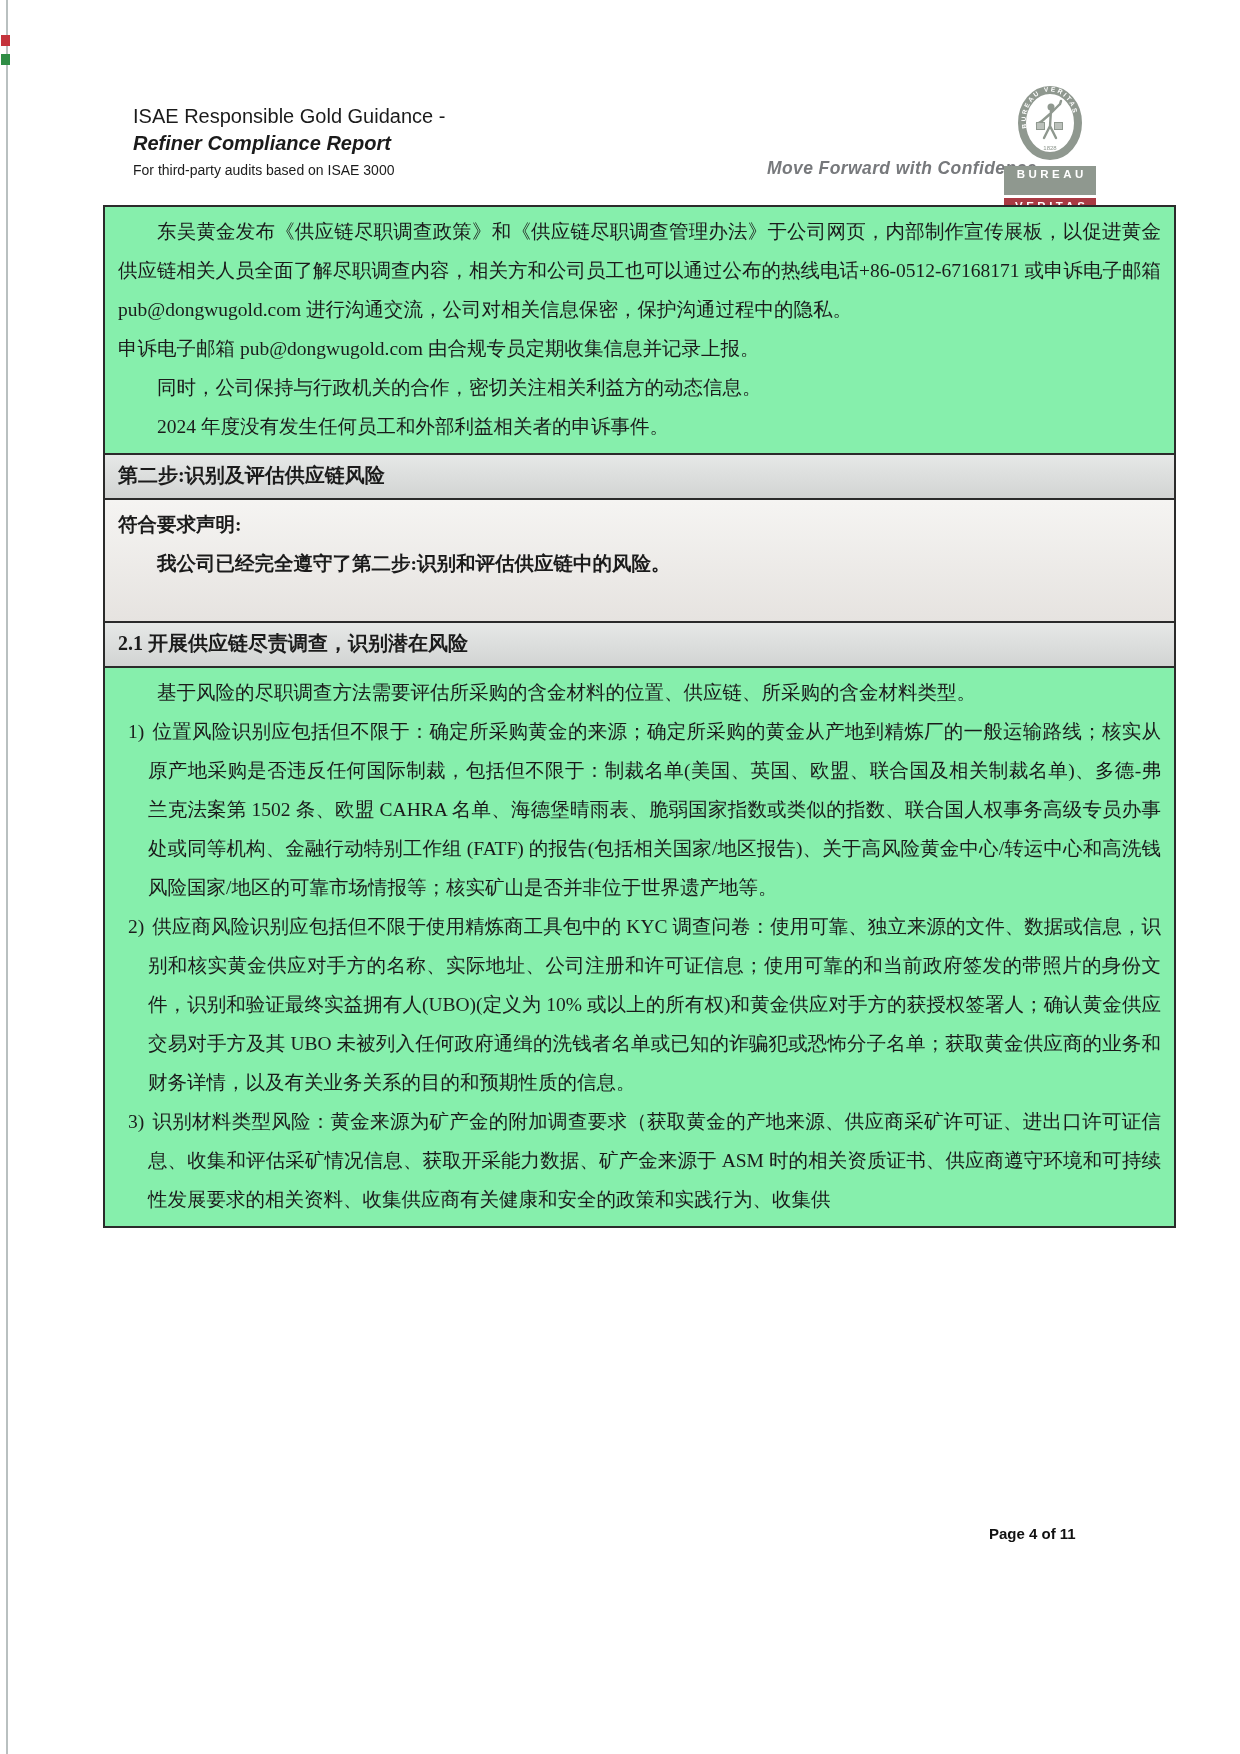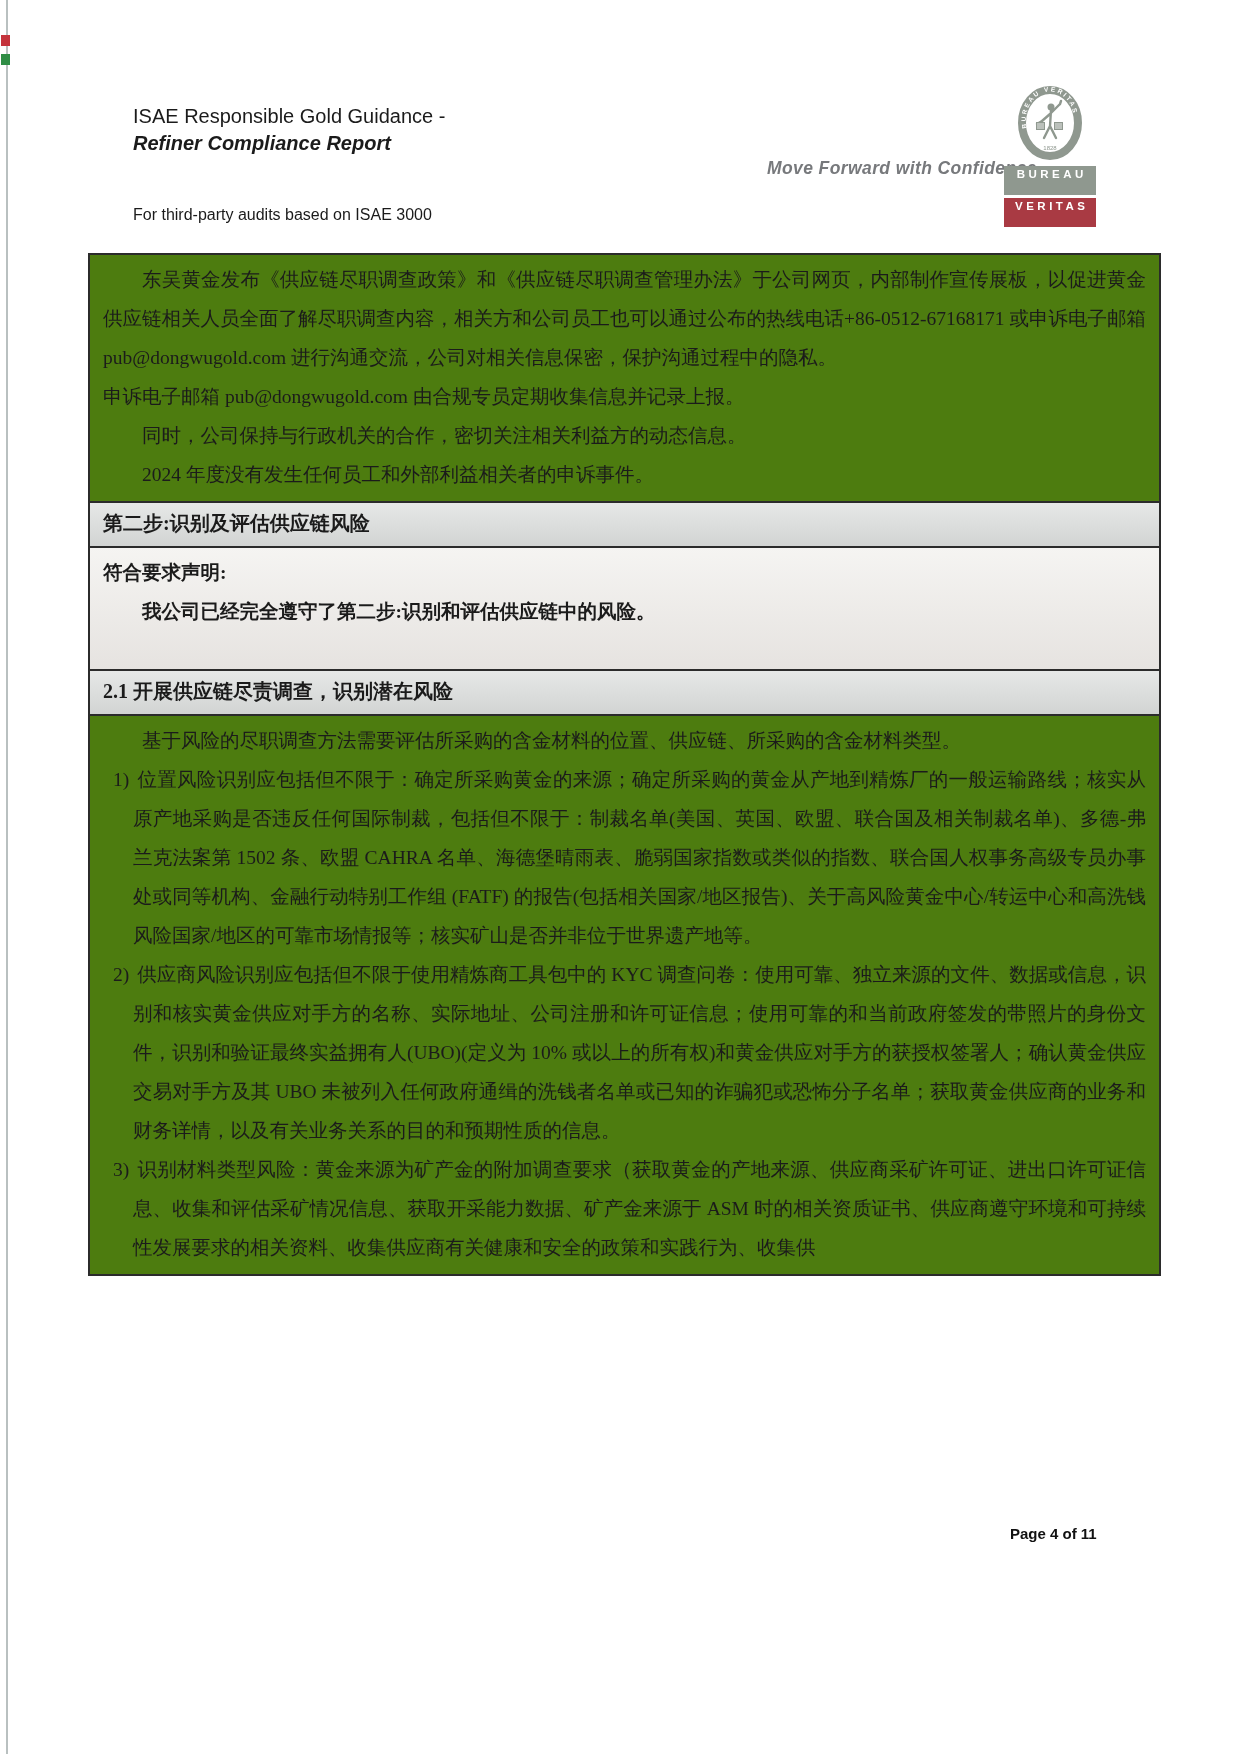--- a/index.html
+++ b/index.html
@@ -12,59 +12,59 @@
 
   
   .scan-edge { position:absolute; left:6px; top:0; width:2px; height:1754px; background:#b9c0c0; }
   .mark-red   { position:absolute; left:1px; top:35px; width:9px; height:11px; background:#c4333c; }
   .mark-green { position:absolute; left:1px; top:54px; width:9px; height:11px; background:#2f8d45; }
 
   
   .header { position:absolute; top:103px; left:133px; font-family:"Liberation Sans","DejaVu Sans",sans-serif; }
   .header .t1 { font-size:20px; line-height:27px; font-weight:400; }
   .header .t2 { font-size:20px; line-height:27px; font-weight:700;font-style:italic; }
-  .header .t3 { font-size:16px; line-height:27px; font-weight:400;margin-top:44px; }
+  .header .t3 { font-size:14px; line-height:27px; font-weight:400; }
 
   .tagline {
     position:absolute; top:158px; left:767px;
     font-family:"Liberation Sans","DejaVu Sans",sans-serif;
     font-weight:700; font-style:italic; color:#77797c; font-size:17.5px; letter-spacing:0.4px;
   }
 
   
   .logo { position:absolute; top:80px; left:1004px; width:92px; text-align:center; }
   .logo-emblem { width:92px; height:86px; display:block; margin:0 auto; }
   .logo-bar {
     height:29px; line-height:17px; font-family:"Liberation Sans","DejaVu Sans",sans-serif;
     font-weight:700; color:#ffffff; font-size:11.5px; letter-spacing:3.5px; text-indent:3.5px;
     text-align:center;
   }
   .logo-bar.bureau  { background:#8f988f; margin-top:0; }
   .logo-bar.veritas { background:#a93a43; margin-top:3px; }
 
   
-  .doc-table { position:absolute; left:88px; top:205px; width:1069px; border:2px solid #2b2b2b; background:#4d7c0f;margin-top:48px; }
+  .doc-table { position:absolute; left:103px; top:205px; width:1069px; border:2px solid #2b2b2b; background:#86efac; }
   .row { border-top:2px solid #2b2b2b; padding:5px 13px 7px 13px; }
   .row:first-child { border-top:none; }
   .row.gray {
     background:linear-gradient(#e6e8e7,#d2d4d3);
     font-weight:700; font-size:20px; padding:7px 13px 9px 13px;
   }
   .row.light { background:linear-gradient(#f5f4f2,#e6e3e0); padding-bottom:38px; }
 
   .row p { margin:0; font-size:19.5px; line-height:39px; text-align:justify; }
   .indent { text-indent:2em; }
   .bold { font-weight:700; }
   .u { }
 
   .list-item { margin:0; font-size:19.5px; line-height:39px; text-align:justify; padding-left:30px; text-indent:-20px; }
   .list-item .marker { padding-right:8px; }
 
   .footer {
-    position:absolute; left:1010px; top:1525px;
+    position:absolute; left:989px; top:1525px;
     font-family:"Liberation Sans","DejaVu Sans",sans-serif; font-weight:700; font-size:15px; color:#111;
   }
 </style>
 </head>
 <body>
 
 <div class="page">
 
   <div class="scan-edge"></div>
   <div class="mark-red"></div>

